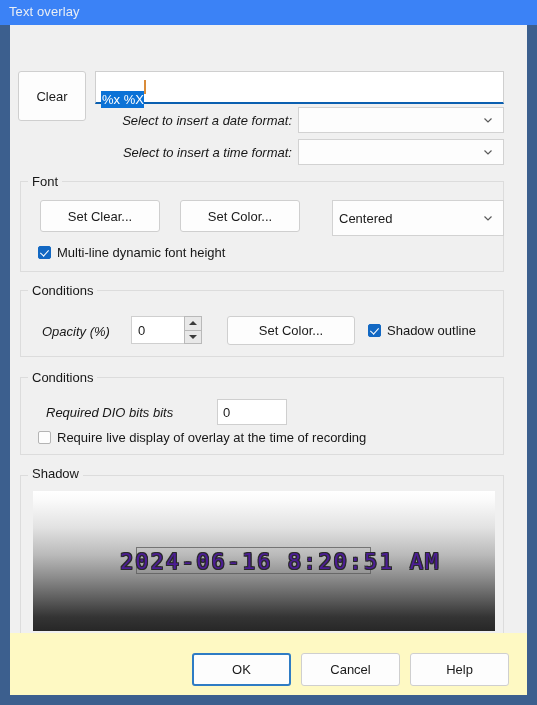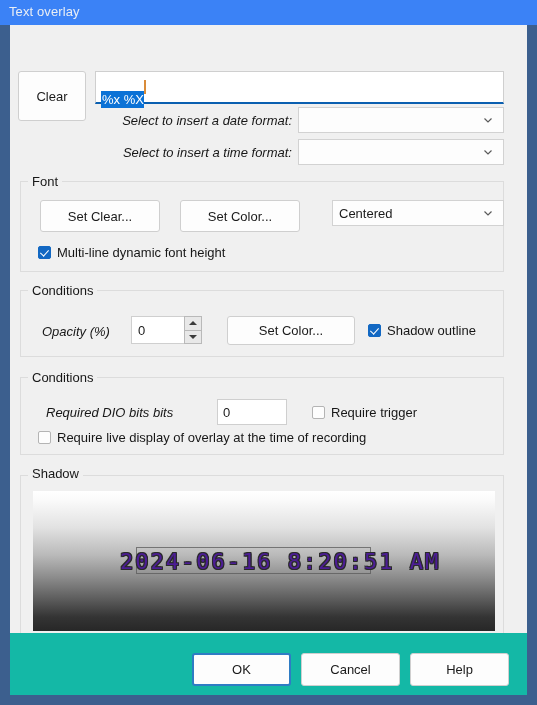--- a/index.html
+++ b/index.html
@@ -269,21 +269,21 @@
     pointer-events: none;
   }
 
   
   #buttonbar {
     position: absolute;
     left: 0;
     bottom: 0;
     width: 517px;
     height: 62px;
-    background: #14b8a6;
+    background: #fef9c3;
   }
 </style>
 </head>
 <body>
 
 <div id="window">
 
   <div id="titlebar">
     <span class="title-text">Text overlay</span>
   </div>
@@ -321,21 +321,21 @@
 
     <div class="group" style="left:10px; top:156px; width:484px; height:91px;"></div>
     <span class="group-title" style="left:18px; top:149px;">Font</span>
 
     <div class="btn" style="left:30px; top:175px; width:120px; height:32px;">
       <span>Set Clear...</span>
     </div>
     <div class="btn" style="left:170px; top:175px; width:120px; height:32px;">
       <span>Set Color...</span>
     </div>
-    <div class="combo" style="left:322px; top:175px; width:172px; height:26px;">
+    <div class="combo" style="left:322px; top:175px; width:172px; height:36px;">
       <span>Centered</span>
       <span class="chev">
         <svg viewBox="0 0 12 12" width="12" height="12">
             <path d="M2.5 4.5 L6 8 L9.5 4.5" fill="none" stroke="#5a5a5a" stroke-width="1.2"></path>
           </svg>
       </span>
     </div>
 
     <div class="cbrow" style="left:28px; top:220px;">
       <span class="cbox checked"></span>
@@ -369,24 +369,20 @@
     </div>
 
     <div class="group" style="left:10px; top:352px; width:484px; height:78px;"></div>
     <span class="group-title" style="left:18px; top:345px;">Conditions</span>
 
     <span class="label" style="left:36px; top:380px;">Required DIO bits bits</span>
     <div class="textbox" style="left:207px; top:374px; width:70px; height:26px;">
       <span>0</span>
     </div>
 
-    <div class="cbrow" style="left:302px; top:380px;">
-      <span class="cbox"></span>
-      <span class="cblabel">Require trigger</span>
-    </div>
 
     <div class="cbrow" style="left:28px; top:405px;">
       <span class="cbox"></span>
       <span class="cblabel">Require live display of overlay at the time of recording</span>
     </div>
 
     <div class="group" style="left:10px; top:450px; width:484px; height:165px;"></div>
     <span class="group-title" style="left:18px; top:441px;">Shadow</span>
 
     <div id="preview-canvas" style="left:23px; top:466px; width:462px; height:140px;"></div>

